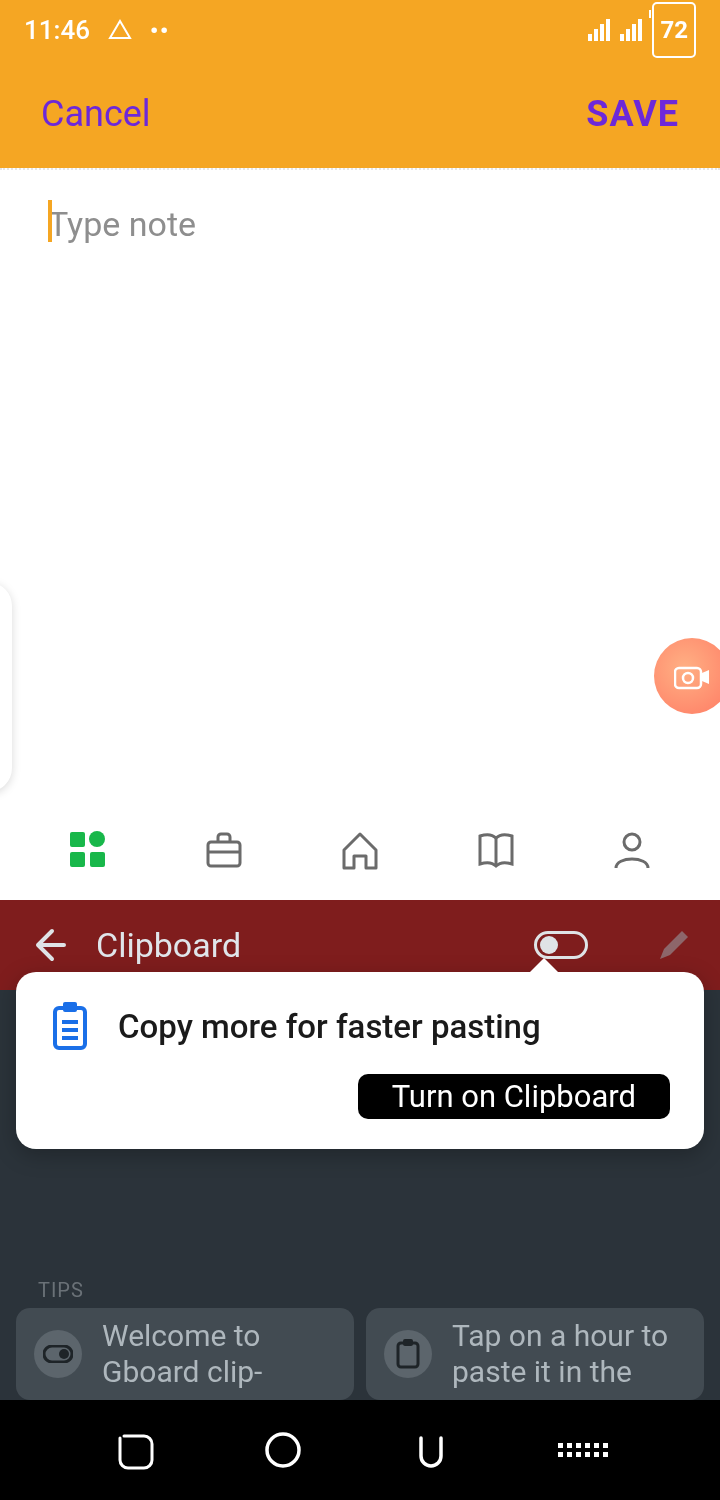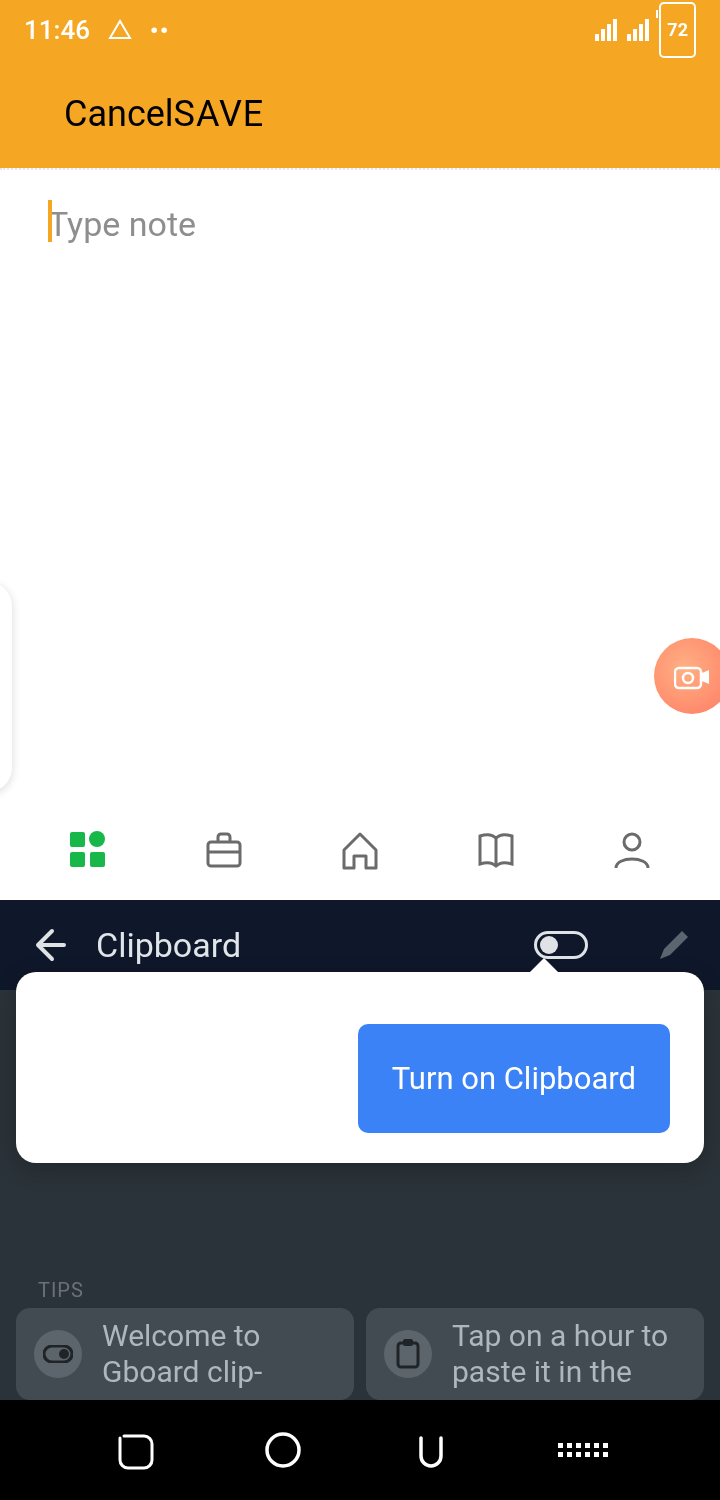--- a/index.html
+++ b/index.html
@@ -17,35 +17,35 @@
     font-size: 26px;
     font-weight: 500;
   }
   .status-left { display: flex; align-items: center; gap: 18px; }
   .status-right { display: flex; align-items: center; gap: 10px; }
   .status-dots { letter-spacing: 2px; font-weight: 900; font-size: 22px; }
   .triangle-icon { width:24px; height:24px; }
   .signal-bars { display:inline-flex; align-items:flex-end; gap:2px; height:22px; }
   .signal-bars span { width:4px; background:#fff; display:inline-block; }
   .sb1{height:7px}.sb2{height:12px}.sb3{height:17px}.sb4{height:22px}
-  .battery-box { border:2px solid #fff; border-radius:5px; padding:16px 6px; font-size:18px; line-height:20px; font-weight:700; position:relative; }
+  .battery-box { border:2px solid #fff; border-radius:5px; padding:16px 6px; font-size:24px; line-height:20px; font-weight:700; position:relative; }
   .battery-box::before { content:""; position:absolute; left:-5px; top:6px; width:2px; height:8px; background:#fff; }
 
   
   .action-bar {
     height: 108px;
     background: #f5a623;
     display: flex;
     align-items: center;
-    justify-content: flex-start;
-    padding: 0 64px;
-    color: #000000;
+    justify-content: space-between;
+    padding: 0 41px;
+    color: #6d28d9;
     font-size: 36px;
   }
-  .action-bar .save { font-weight: 400; letter-spacing: 1px; }
+  .action-bar .save { font-weight: 700; letter-spacing: 1px; }
 
   
   .note-area {
     background: #fff;
     height: 632px;
     border-top: 2px dotted #e6e6e6;
     position: relative;
   }
   .note-input-wrap { padding: 34px 48px; position: relative; }
   .cursor-line {
@@ -69,21 +69,21 @@
   
   .app-bottom-nav {
     background:#fff; height:100px;
     display:flex; align-items:center; justify-content:space-around;
     padding: 0 20px;
   }
   .app-bottom-nav .nav-ic { width:44px; height:44px; display:flex; align-items:center; justify-content:center; }
 
   
   .kbd-header {
-    background:#0f172a; height:90px;
+    background:#7f1d1d; height:90px;
     display:flex; align-items:center; gap:28px;
     padding: 0 28px;
     color:#e0e5ea;
   }
   .kbd-header .back-arrow { width:40px; height:40px; }
   .kbd-header .title { font-size:34px; flex:1; }
   .kbd-header .pill-toggle {
     width:54px; height:28px; border:3px solid #dfe3e6; border-radius:16px; position:relative; background:transparent;
   }
   .kbd-header .pill-toggle::after{
@@ -103,22 +103,22 @@
     content:""; position:absolute; top:-14px; right:142px;
     border-left:18px solid transparent; border-right:18px solid transparent;
     border-bottom:18px solid #fff;
   }
   .popup-head { display:flex; align-items:center; gap:28px; margin-bottom:24px; }
   .popup-head .clip-icon { width:40px; height:48px; }
   .popup-head .hd { font-size:33px; font-weight:500; color:#1a1a1a; }
   .popup-body { font-size:30px; line-height:1.5; color:#2d2d2d; }
   .popup-btn {
     margin-top:22px; margin-left:auto; display:block;
-    background:#3b82f6; color:#fff; border:none;
-    font-size:31px; padding: 36px 34px; border-radius:10px;
+    background:#000000; color:#fff; border:none;
+    font-size:31px; padding: 4px 34px; border-radius:10px;
   }
 
   
   .tips-label {
     position:absolute; bottom:98px; left:38px;
     color:#6a7177; font-size:20px; letter-spacing:1px;
   }
   .tips-row {
     position:absolute; bottom:0; left:16px; right:16px; height:92px;
     display:flex; gap:12px;
@@ -236,20 +236,30 @@
     </svg>
   <span class="title">Clipboard</span>
   <div class="pill-toggle"></div>
   <svg class="edit-pencil" viewBox="0 0 36 36">
       <path d="M4 32 L8 22 L26 4 L32 10 L14 28 Z" fill="#9aa3a9"></path>
     </svg>
 </div>
 
 <div class="popup-layer">
   <div class="popup-card">
+    <div class="popup-head">
+      <svg class="clip-icon" viewBox="0 0 40 48">
+          <rect x="5" y="6" width="30" height="40" rx="4" fill="none" stroke="#1a6fe8" stroke-width="4"></rect>
+          <rect x="13" y="0" width="14" height="10" rx="2" fill="#1a6fe8"></rect>
+          <line x1="12" y1="20" x2="28" y2="20" stroke="#1a6fe8" stroke-width="4"></line>
+          <line x1="12" y1="28" x2="28" y2="28" stroke="#1a6fe8" stroke-width="4"></line>
+          <line x1="12" y1="36" x2="28" y2="36" stroke="#1a6fe8" stroke-width="4"></line>
+        </svg>
+      <div class="hd">Copy more for faster pasting</div>
+    </div>
     <button class="popup-btn">Turn on Clipboard</button>
   </div>
 
   <div class="tips-label">TIPS</div>
   <div class="tips-row">
     <div class="tip-card">
       <div class="tip-ic">
         <svg viewBox="0 0 30 18" width="30" height="18">
             <rect x="1" y="1" width="28" height="16" rx="8" fill="none" stroke="#1e2428" stroke-width="3"></rect>
             <circle cx="21" cy="9" r="5" fill="#1e2428"></circle>

